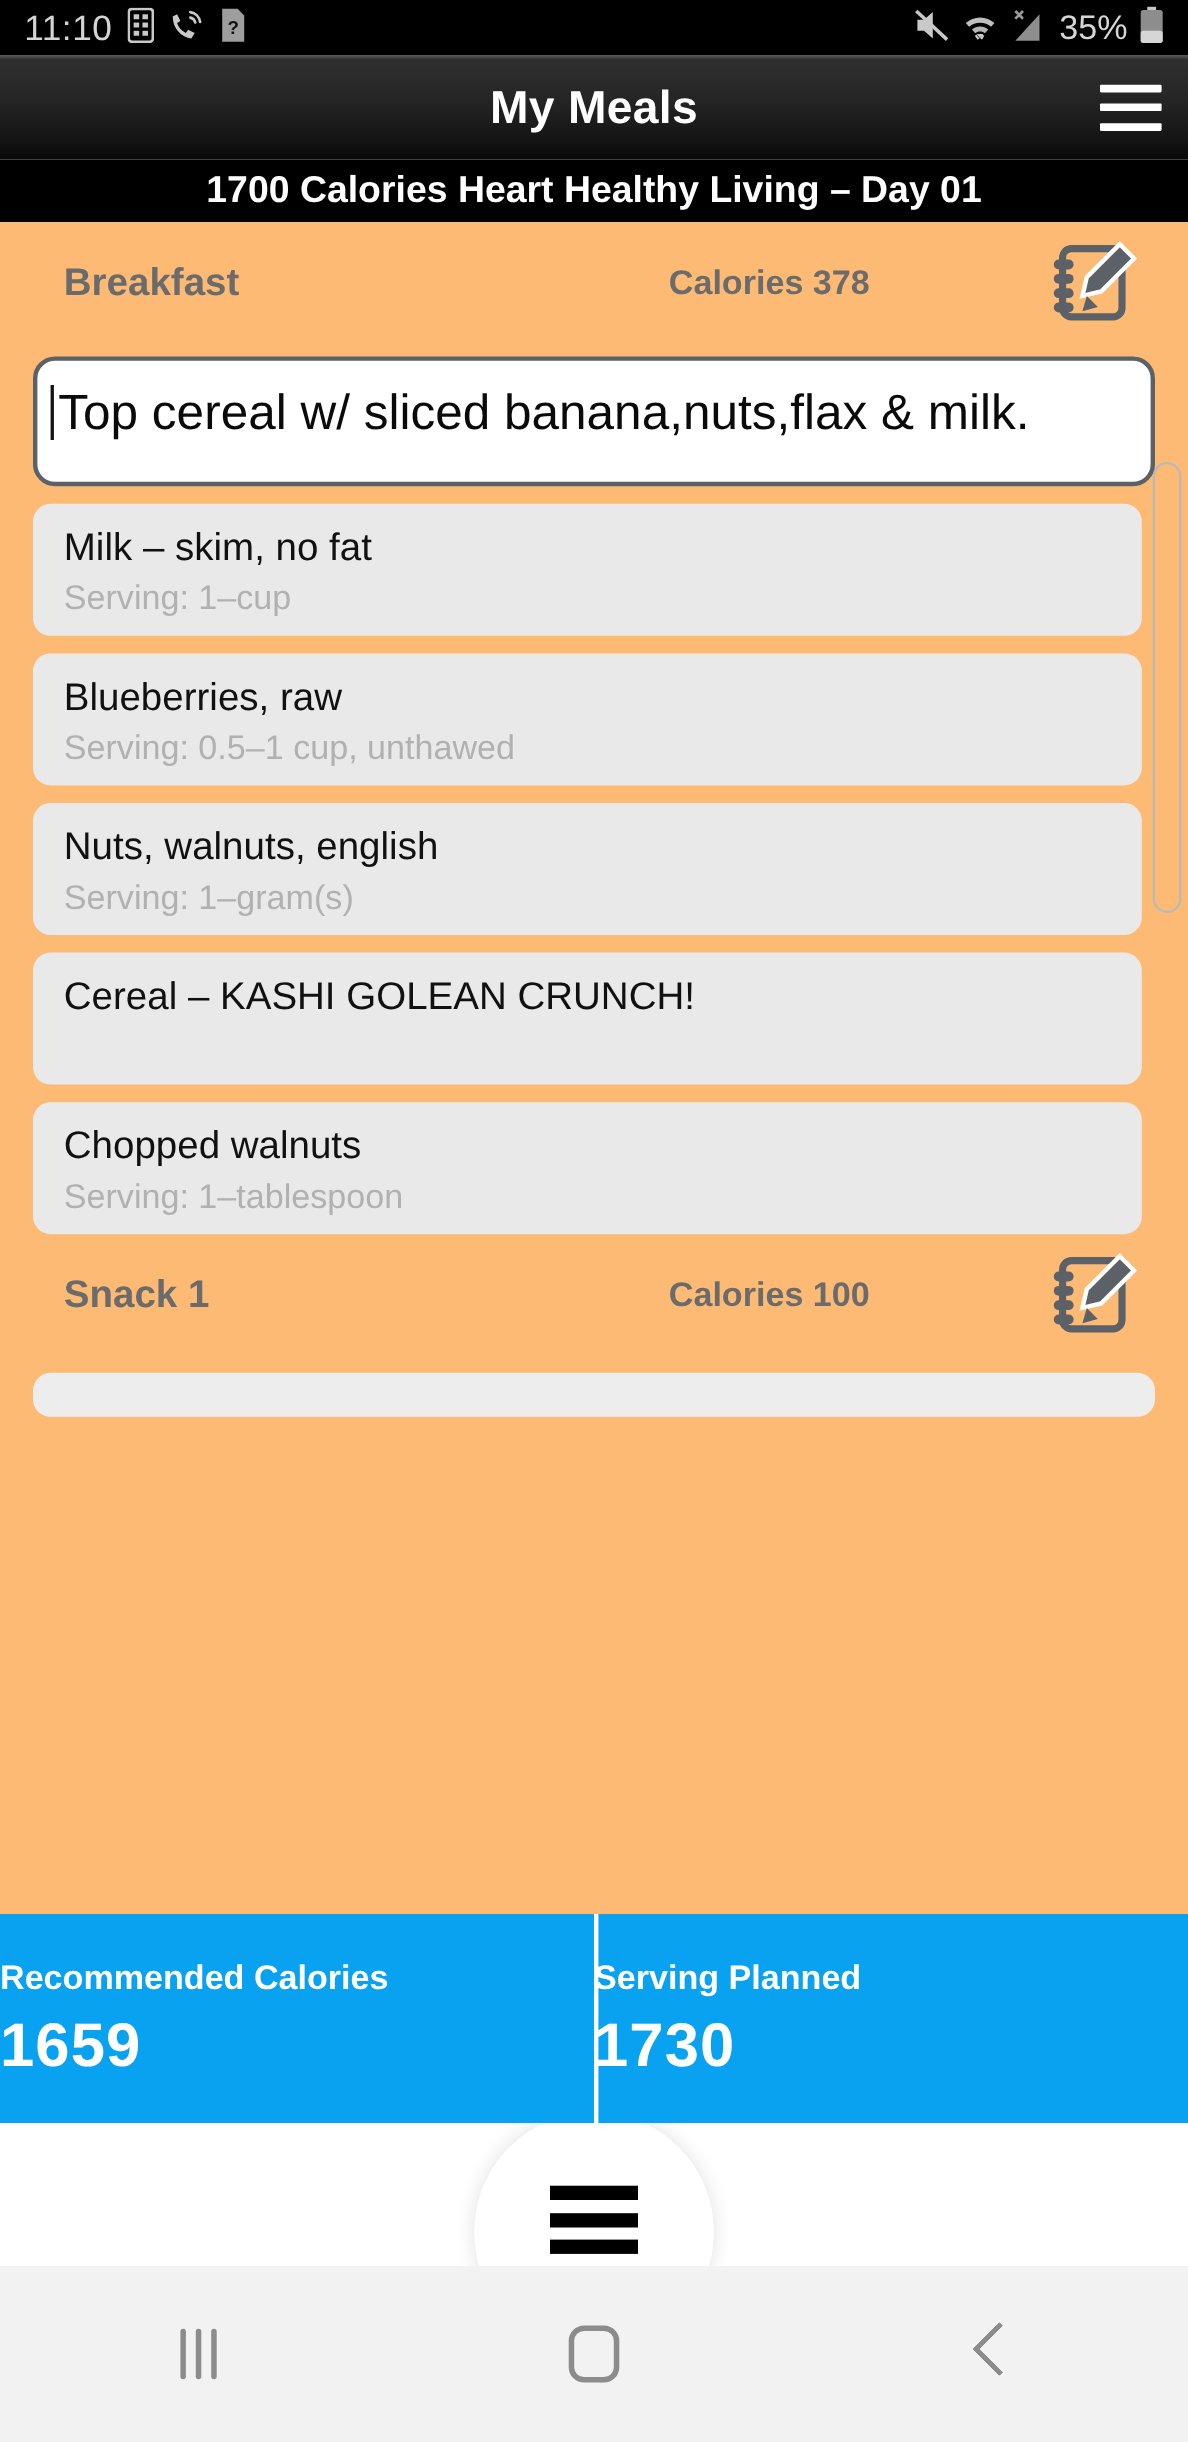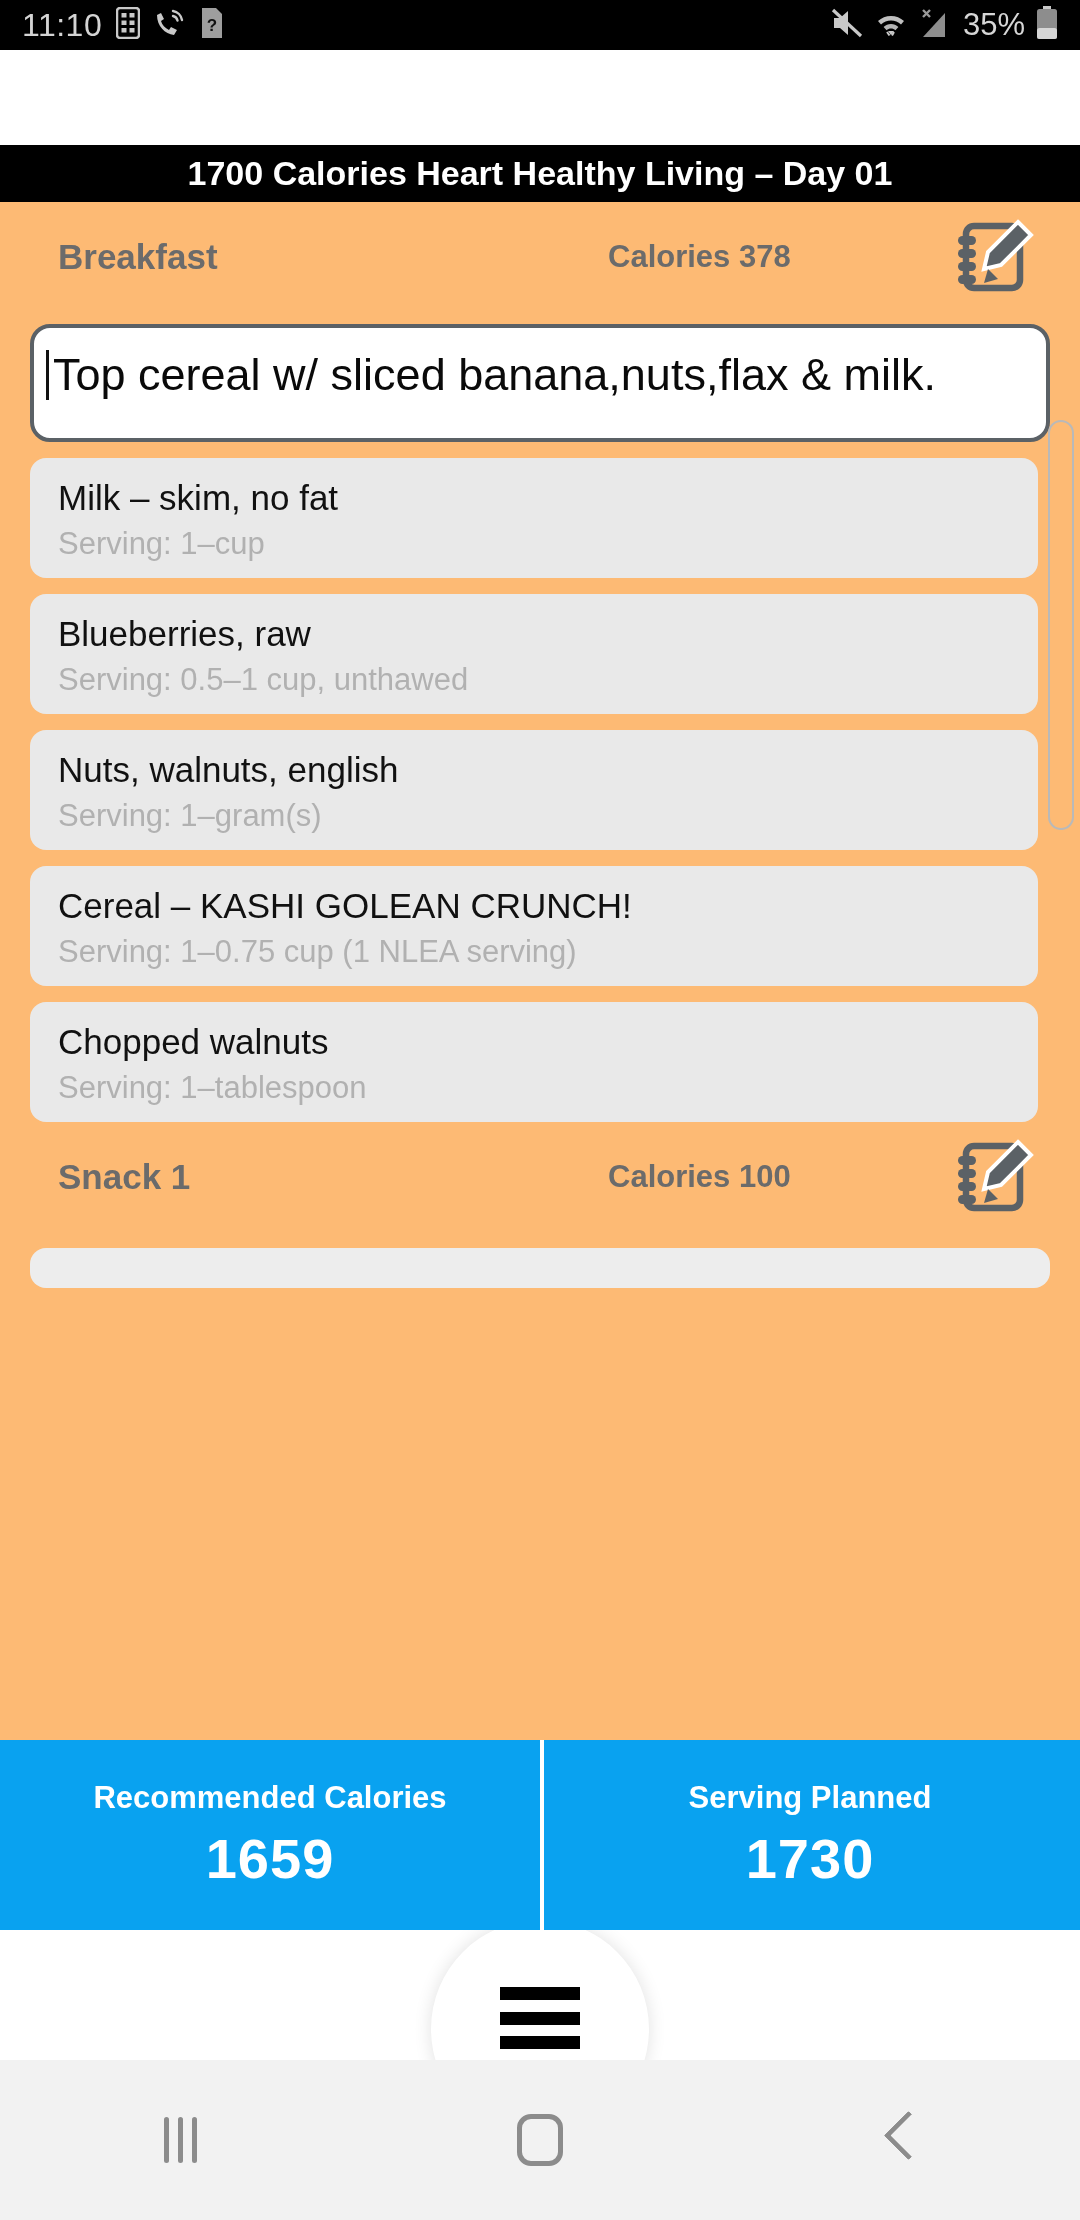--- a/index.html
+++ b/index.html
@@ -102,21 +102,21 @@
     border:2px solid #b9b9b9; border-radius:18px;
     background:transparent;
   }
 
   
   #summary-bar {
     position:absolute; top:1740px; left:0; width:1080px; height:190px;
     background:#09a2f0; display:flex;
   }
   .summary-col {
-    flex:1; display:flex; flex-direction:column; align-items:center; justify-content:center;
+    flex:1; display:flex; flex-direction:column; justify-content:center;
     gap:10px; position:relative;
   }
   .summary-col + .summary-col::before {
     content:""; position:absolute; left:0; top:0; width:4px; height:190px; background:#ffffff;
   }
   .summary-label { font-size:31px; color:#ffffff; font-weight:bold; }
   .summary-value { font-size:56px; color:#ffffff; font-weight:bold; letter-spacing:1px; }
 
   
   #drawer-area {
@@ -210,20 +210,28 @@
       <span class="sb-ico">
         <svg width="22" height="34" viewBox="0 0 22 34">
             <rect x="7" y="0" width="8" height="3.5" fill="#c9c9c9"></rect>
             <rect x="1" y="3" width="20" height="30" rx="2.5" fill="#8d8d8d"></rect>
             <rect x="1" y="22" width="20" height="11" rx="2.5" fill="#d6d6d6"></rect>
           </svg>
       </span>
     </div>
   </div>
 
+  <div id="title-bar">
+    <span id="title-text">My Meals</span>
+    <div id="hamburger-top">
+      <span></span>
+      <span></span>
+      <span></span>
+    </div>
+  </div>
 
   <div id="subtitle-bar">
     <span id="subtitle-text">1700  Calories Heart Healthy Living – Day 01</span>
   </div>
 
   <div id="content">
 
     <div class="meal-header">
       <span class="meal-name">Breakfast</span>
       <span class="meal-cal">Calories 378</span>
@@ -254,21 +262,20 @@
       <div class="food-serving">Serving: 0.5–1 cup, unthawed</div>
     </div>
 
     <div class="food-card">
       <div class="food-name">Nuts, walnuts, english</div>
       <div class="food-serving">Serving: 1–gram(s)</div>
     </div>
 
     <div class="food-card">
       <div class="food-name">Cereal – KASHI GOLEAN CRUNCH!</div>
-      <div class="food-serving">Serving: 1–0.75 cup (1 NLEA serving)</div>
     </div>
 
     <div class="food-card">
       <div class="food-name">Chopped walnuts</div>
       <div class="food-serving">Serving: 1–tablespoon</div>
     </div>
 
     <div class="meal-header">
       <span class="meal-name">Snack 1</span>
       <span class="meal-cal">Calories 100</span>

